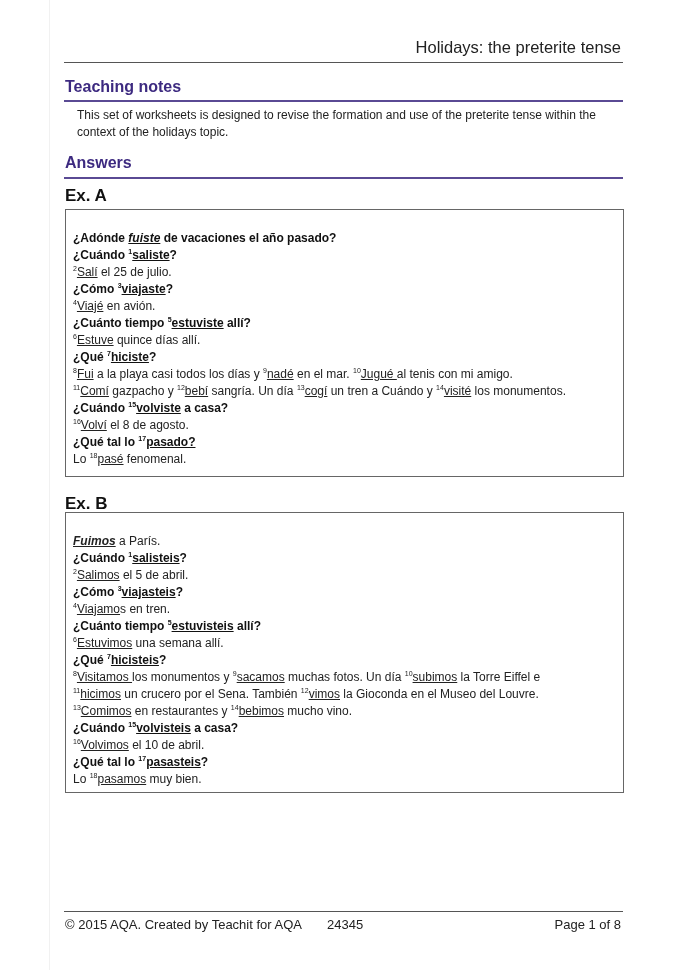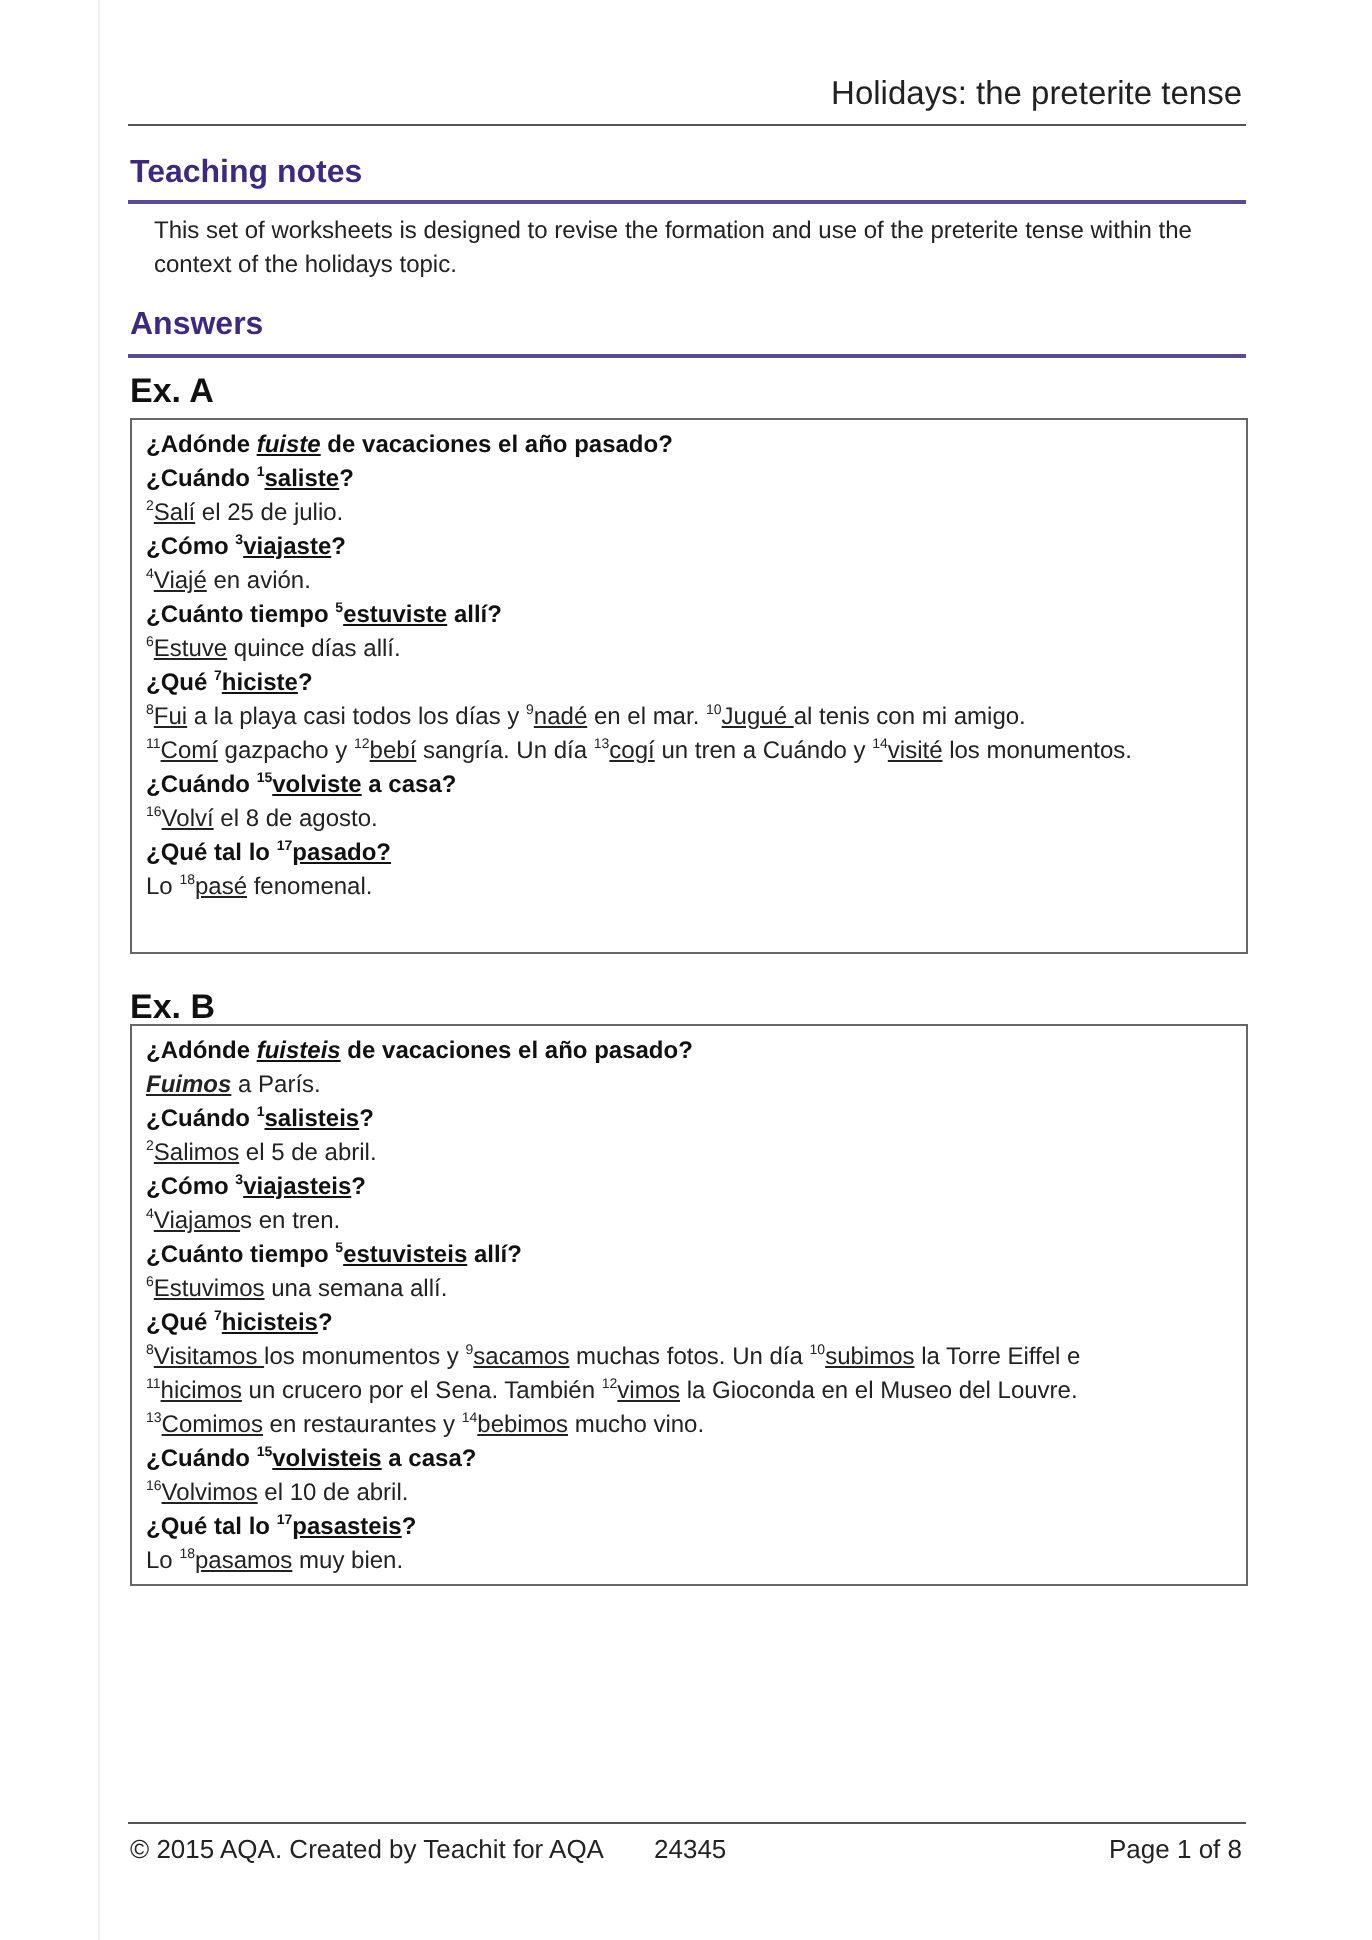--- a/index.html
+++ b/index.html
@@ -5,21 +5,21 @@
   html, body { margin: 0; padding: 0; background: #ffffff; }
   body { width: 686px; height: 970px; position: relative; overflow: hidden;
          font-family: "Liberation Sans", sans-serif; color: #1a1a1a; }
   .page-edge { position: absolute; left: 49px; top: 0; width: 1px; height: 970px; background: #f1f1f1; }
   .header-title { position: absolute; right: 65px; top: 38px; font-size: 16.5px; color: #222; }
   .header-rule { position: absolute; left: 64px; width: 559px; top: 62px; height: 1px; background: #555; }
   .h2 { position: absolute; left: 65px; font-size: 16px; font-weight: bold; color: #3d2a80; }
   .h2-rule { position: absolute; left: 64px; width: 559px; height: 2px; background: #5a4a94; }
   .para { position: absolute; left: 65px; width: 560px; top: 107px; font-size: 12px; line-height: 17px; color: #222; margin-left: 12px; }
   .ex-label { position: absolute; left: 65px; font-size: 17px; font-weight: bold; color: #111; }
-  .box { position: absolute; left: 65px; width: 559px; border: 1px solid #666; box-sizing: border-box; padding: 4px 7px; }
+  .box { position: absolute; left: 65px; width: 559px; border: 1px solid #666; box-sizing: border-box; padding: 20px 7px; }
   .line { font-size: 12px; line-height: 17px; white-space: nowrap; color: #222; }
   .line.q { font-weight: bold; color: #111; }
   .u { text-decoration: underline; }
   .i { font-style: italic; }
   sup { font-size: 7px; line-height: 0; vertical-align: 5px; }
   .footer-rule { position: absolute; left: 64px; width: 559px; top: 911px; height: 1px; background: #555; }
   .footer { position: absolute; top: 917px; font-size: 13px; color: #222; }
 </style>
 </head>
 <body>
@@ -49,21 +49,20 @@
     <div class="line"><sup>8</sup><span class="u">Fui</span><span class=""> a la playa casi todos los días y </span><sup>9</sup><span class="u">nadé</span><span class=""> en el mar.  </span><sup>10</sup><span class="u">Jugué </span><span class="">al tenis con mi amigo.</span></div>
     <div class="line"><sup>11</sup><span class="u">Comí</span><span class=""> gazpacho y </span><sup>12</sup><span class="u">bebí</span><span class=""> sangría.  Un día </span><sup>13</sup><span class="u">cogí</span><span class=""> un tren a Cuándo y </span><sup>14</sup><span class="u">visité</span><span class=""> los monumentos.</span></div>
     <div class="line q"><span class="">¿Cuándo </span><sup>15</sup><span class="u">volviste</span><span class=""> a casa?</span></div>
     <div class="line"><sup>16</sup><span class="u">Volví</span><span class=""> el 8 de agosto.</span></div>
     <div class="line q"><span class="">¿Qué tal lo </span><sup>17</sup><span class="u">pasado?</span></div>
     <div class="line"><span class="">Lo </span><sup>18</sup><span class="u">pasé</span><span class=""> fenomenal.</span></div>
   </div>
 
 <div class="ex-label" style="top:494px;">Ex. B</div>
 <div class="box" id="box-b" style="top:512px; height:281px;">
-    <div class="line q"><span class="">¿Adónde </span><span class="u i">fuisteis</span><span class=""> de vacaciones el año pasado?</span></div>
     <div class="line"><span class="u i" style="font-weight: bold;">Fuimos</span><span class=""> a París.</span></div>
     <div class="line q"><span class="">¿Cuándo </span><sup>1</sup><span class="u">salisteis</span><span class="">?</span></div>
     <div class="line"><sup>2</sup><span class="u">Salimos</span><span class=""> el 5 de abril.</span></div>
     <div class="line q"><span class="">¿Cómo </span><sup>3</sup><span class="u">viajasteis</span><span class="">?</span></div>
     <div class="line"><sup>4</sup><span class="u">Viajamo</span><span class="">s en tren.</span></div>
     <div class="line q"><span class="">¿Cuánto tiempo </span><sup>5</sup><span class="u">estuvisteis</span><span class=""> allí?</span></div>
     <div class="line"><sup>6</sup><span class="u">Estuvimos</span><span class=""> una semana allí.</span></div>
     <div class="line q"><span class="">¿Qué </span><sup>7</sup><span class="u">hicisteis</span><span class="">?</span></div>
     <div class="line"><sup>8</sup><span class="u">Visitamos </span><span class=""> los monumentos y </span><sup>9</sup><span class="u">sacamos</span><span class=""> muchas fotos.  Un día </span><sup>10</sup><span class="u">subimos</span><span class=""> la Torre Eiffel e</span></div>
     <div class="line"><sup>11</sup><span class="u">hicimos</span><span class=""> un crucero por el Sena.  También </span><sup>12</sup><span class="u">vimos</span><span class=""> la Gioconda en el Museo del Louvre.</span></div>

